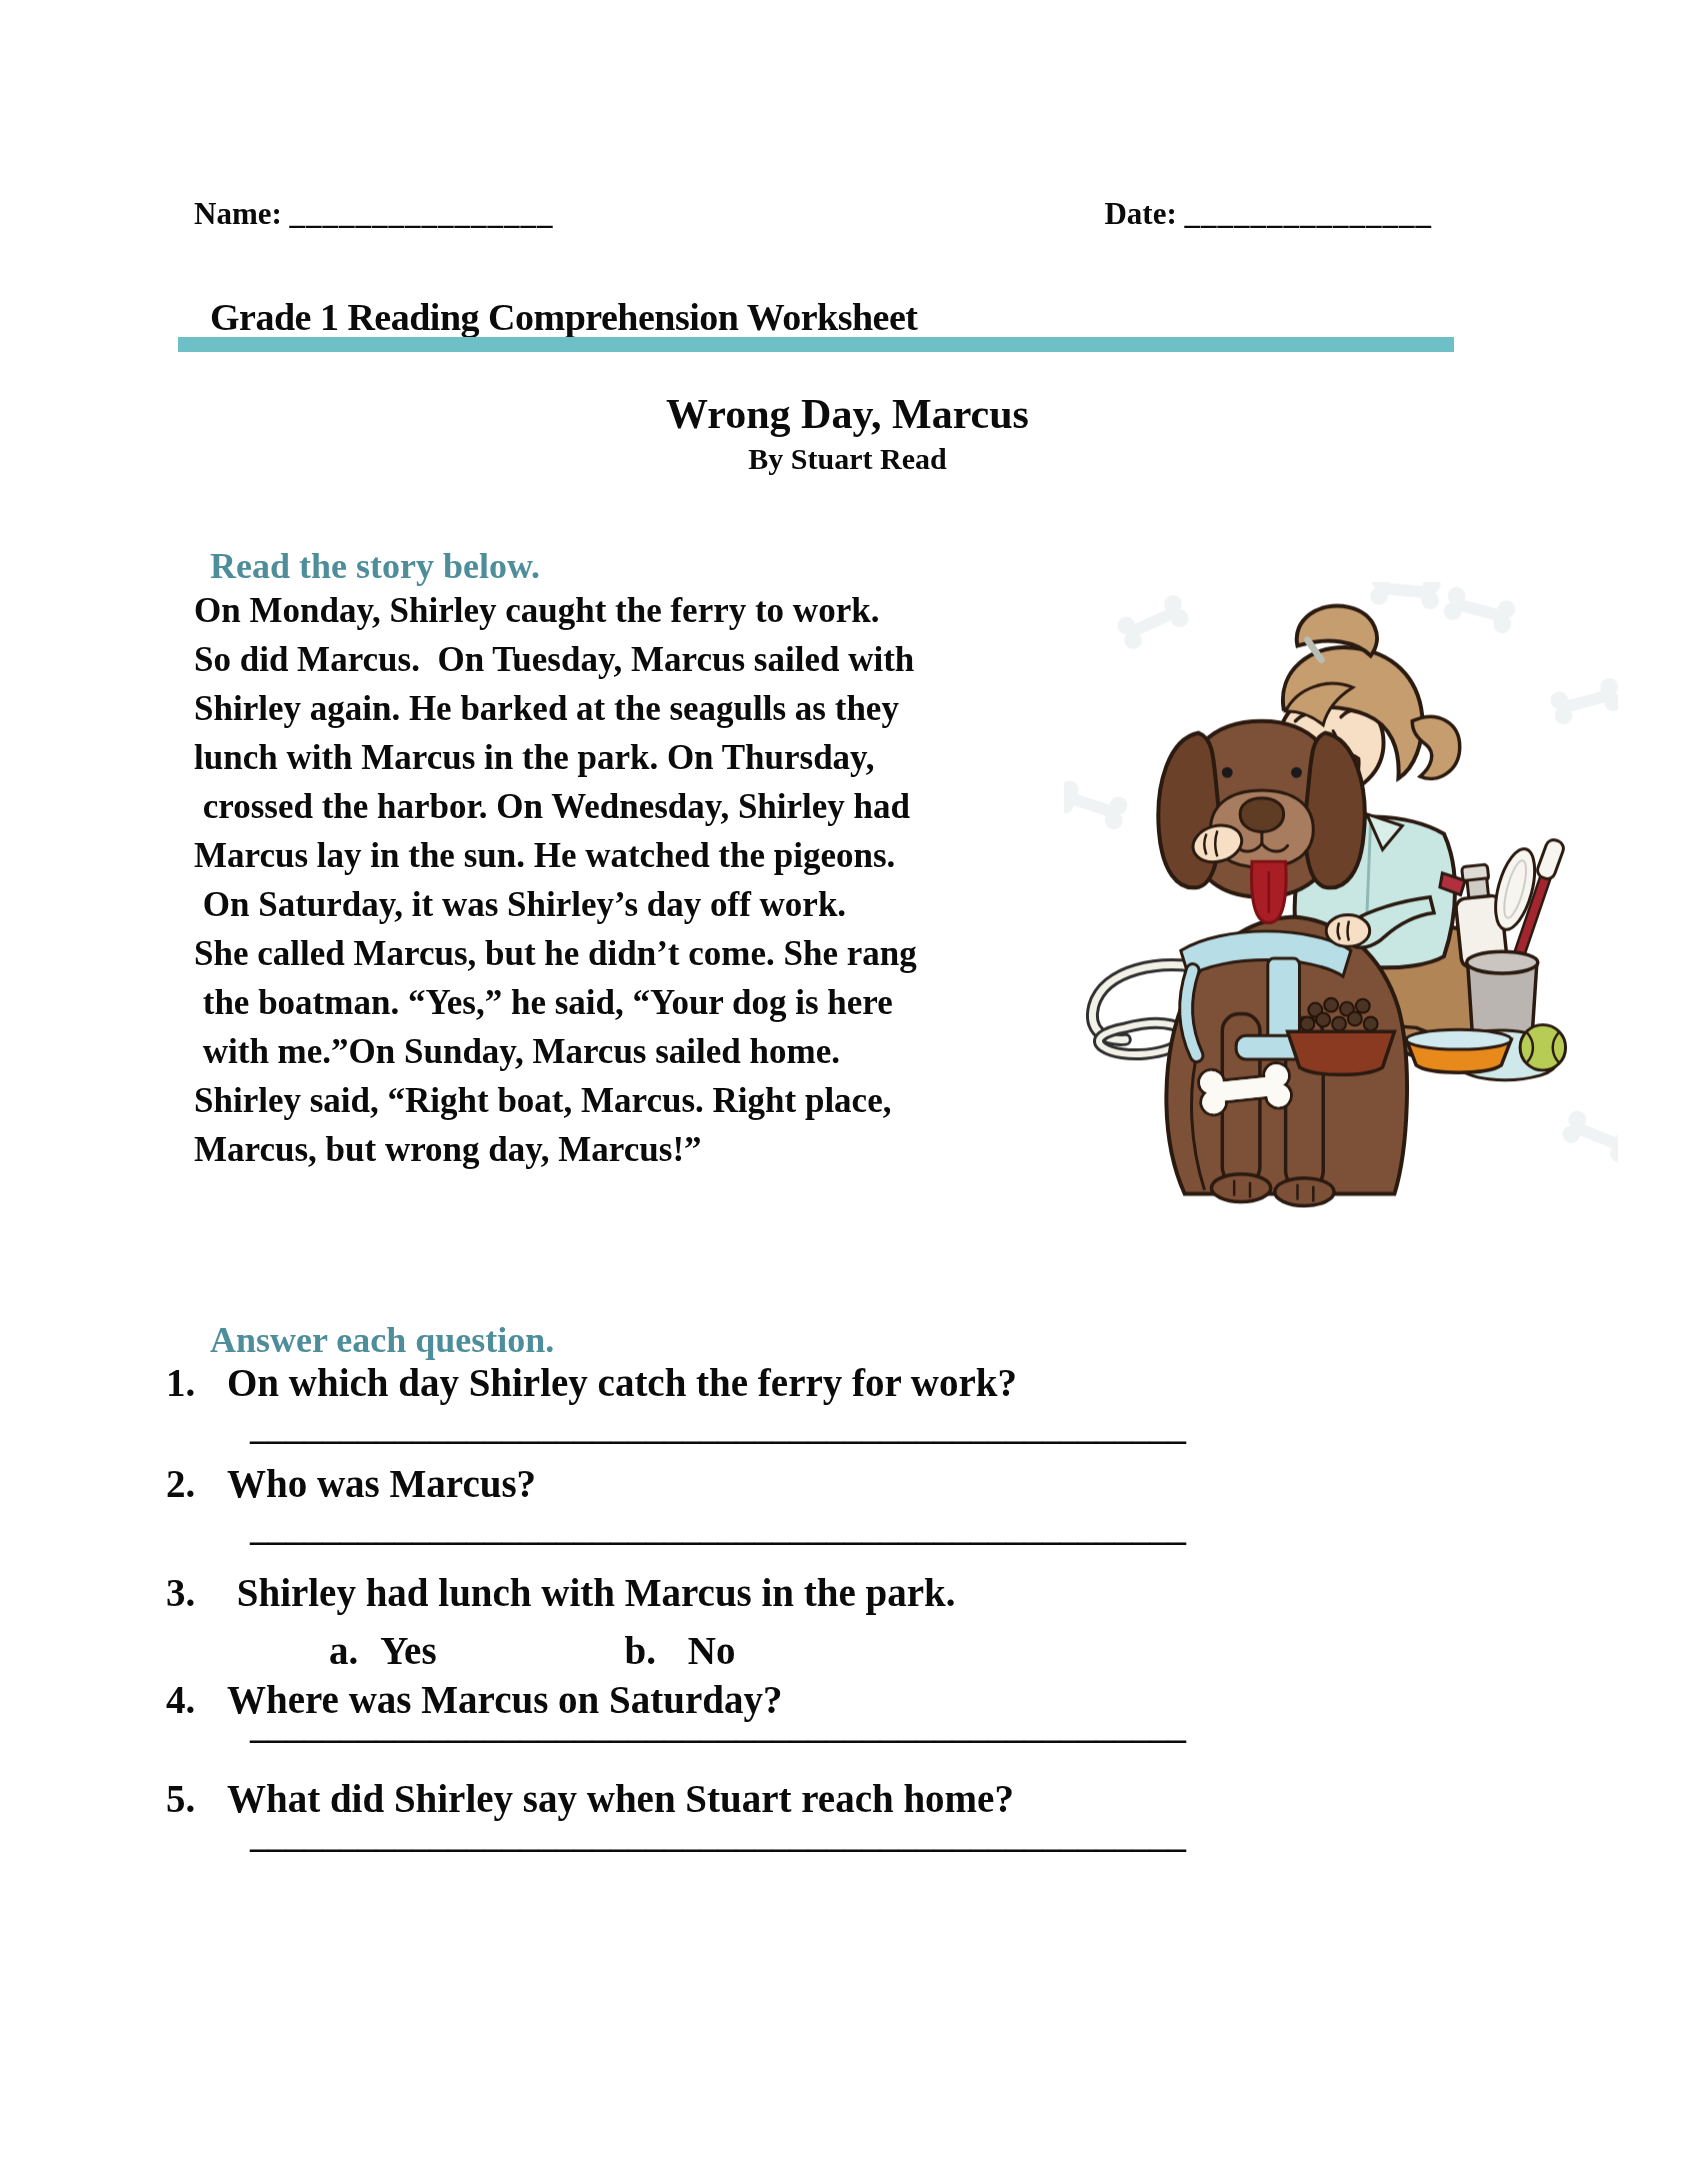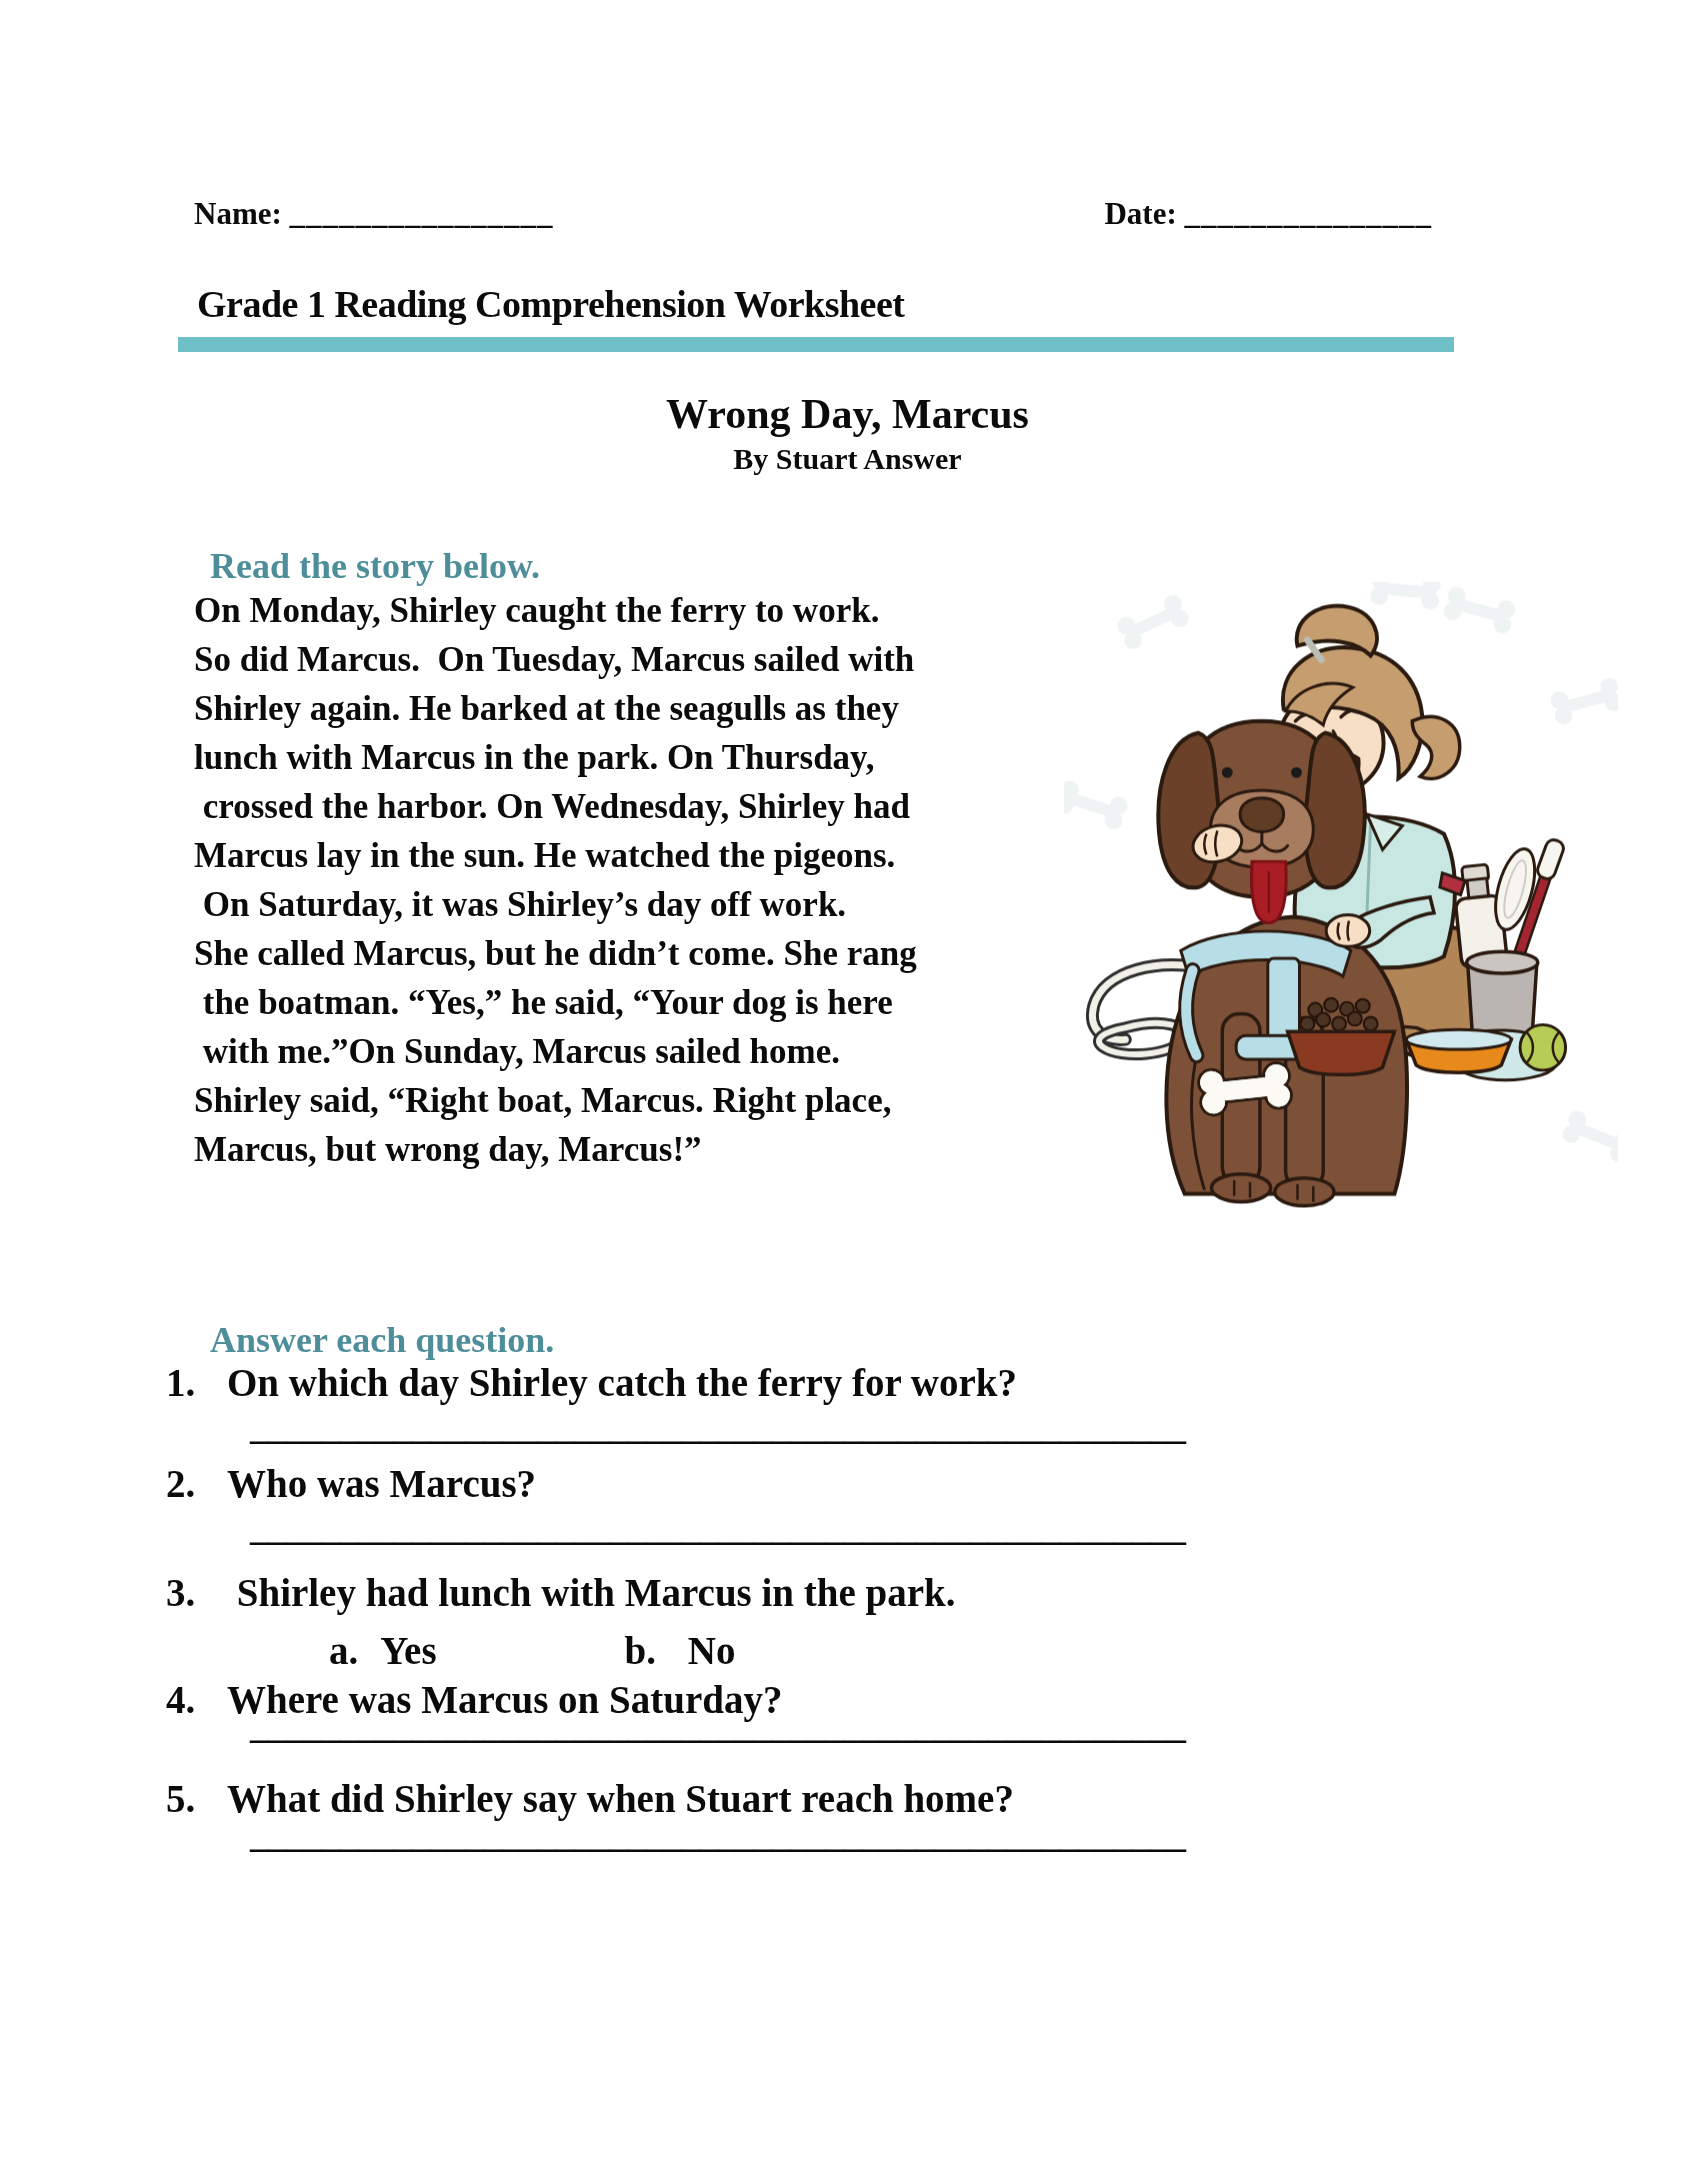--- a/index.html
+++ b/index.html
@@ -8,21 +8,21 @@
     --text-color:#0b0b0b;
   }
   html,body{margin:0;padding:0;background:#ffffff;}
   .page{
     position:relative;width:1683px;height:2178px;background:#ffffff;overflow:hidden;
     font-family:"Liberation Serif","DejaVu Serif",serif;font-weight:700;color:var(--text-color);
   }
   .header-row{position:absolute;left:194px;top:196px;width:1238px;display:flex;justify-content:space-between;font-size:31px;}
   .field{white-space:pre;}
   .blank{letter-spacing:1px;}
-  .worksheet-heading{position:absolute;left:194px;top:279px;margin:3px;font-size:38px;letter-spacing:-0.5px;}
+  .worksheet-heading{position:absolute;left:194px;top:279px;margin:16px;font-size:38px;letter-spacing:-0.5px;}
   .divider{position:absolute;left:178px;top:337px;width:1276px;height:15px;background:var(--teal-bar);}
   .title-block{position:absolute;left:178px;top:378px;width:1339px;text-align:center;margin-top:12px;}
   .story-title{margin:0;font-size:42px;}
   .byline{margin-top:4px;font-size:30px;}
   .section-heading{position:absolute;margin:16px;font-size:36px;color:var(--teal-heading);}
   .read-heading{left:194px;top:529px;}
   .answer-heading{left:194px;top:1303px;}
   .story{position:absolute;left:194px;top:586px;font-size:35px;line-height:49px;}
   .story-line{white-space:pre;}
   .illustration{position:absolute;left:1064px;top:582px;width:554px;height:644px;}
@@ -44,21 +44,21 @@
   <div class="header-row">
     <div class="field"><span>Name:</span><span> </span><span class="blank">________________</span></div>
     <div class="field"><span>Date:</span><span> </span><span class="blank">_______________</span></div>
   </div>
 
   <h1 class="worksheet-heading">Grade 1 Reading Comprehension Worksheet</h1>
   <div class="divider"></div>
 
   <div class="title-block">
     <h2 class="story-title">Wrong Day, Marcus</h2>
-    <div class="byline">By Stuart Answer</div>
+    <div class="byline">By Stuart Read</div>
   </div>
 
   <h3 class="section-heading read-heading">Read the story below.</h3>
   <div class="story">
     <div class="story-line">On Monday, Shirley caught the ferry to work.</div>
     <div class="story-line">So did Marcus.  On Tuesday, Marcus sailed with</div>
     <div class="story-line">Shirley again. He barked at the seagulls as they</div>
     <div class="story-line">lunch with Marcus in the park. On Thursday,</div>
     <div class="story-line"> crossed the harbor. On Wednesday, Shirley had</div>
     <div class="story-line">Marcus lay in the sun. He watched the pigeons.</div>

